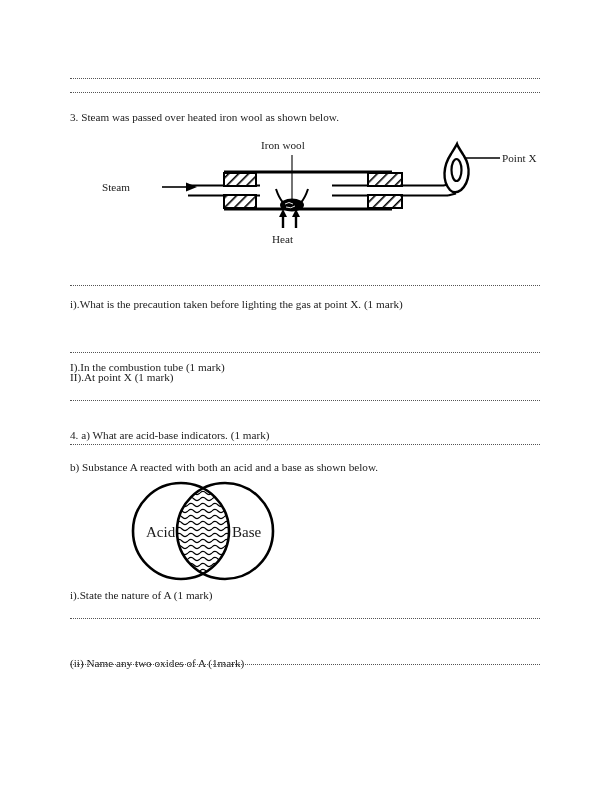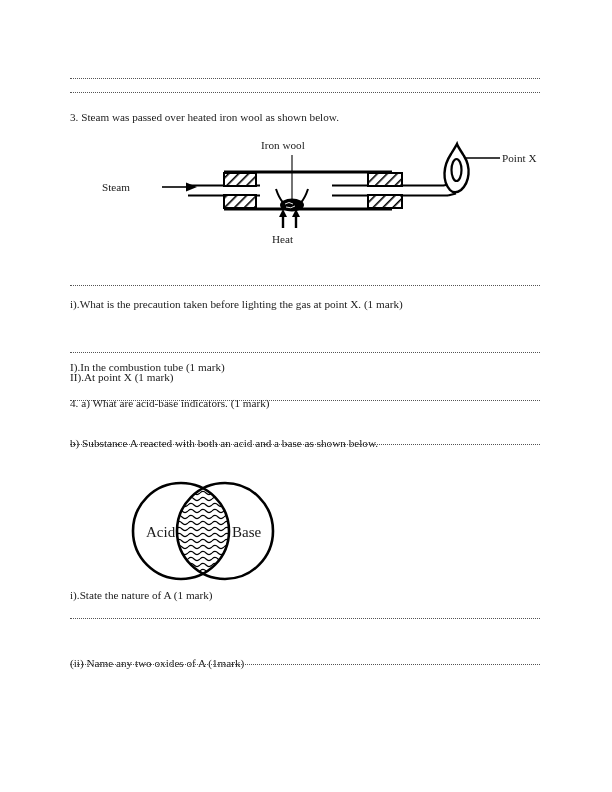--- a/index.html
+++ b/index.html
@@ -166,24 +166,24 @@
 
   <div class="txt" style="top:255px;margin-top:42px;">i).What is the precaution taken before lighting the gas at point X. (1 mark)</div>
   <div class="rule" style="top:285px;"></div>
 
   <div class="txt" style="top:322px;margin-top:38px;">I).In the combustion tube (1 mark)</div>
   <div class="rule" style="top:352px;"></div>
 
   <div class="txt" style="top:370px;">II).At point X (1 mark)</div>
   <div class="rule" style="top:400px;"></div>
 
-  <div class="txt" style="top:396px;">4. a) What are acid-base indicators. (1 mark)</div>
+  <div class="txt" style="top:428px;">4. a) What are acid-base indicators. (1 mark)</div>
   <div class="rule" style="top:444px;"></div>
 
-  <div class="txt" style="top:436px;">b) Substance A reacted with both an acid and a base as shown below.</div>
+  <div class="txt" style="top:460px;">b) Substance A reacted with both an acid and a base as shown below.</div>
 
   <div id="venn">
     <svg width="190" height="108" viewBox="0 0 190 108" xmlns="http://www.w3.org/2000/svg">
       <defs>
         <pattern id="wavy" width="12" height="6" patternUnits="userSpaceOnUse">
           <rect width="12" height="6" fill="#ffffff"></rect>
           <path d="M0,3 q3,-3.2 6,0 q3,3.2 6,0" stroke="#000000" stroke-width="1.1" fill="none"></path>
         </pattern>
         <clipPath id="lens">
           <path d="M75,10.5 A48,48 0 0 1 75,95.5 A48,48 0 0 1 75,10.5 Z"></path>

